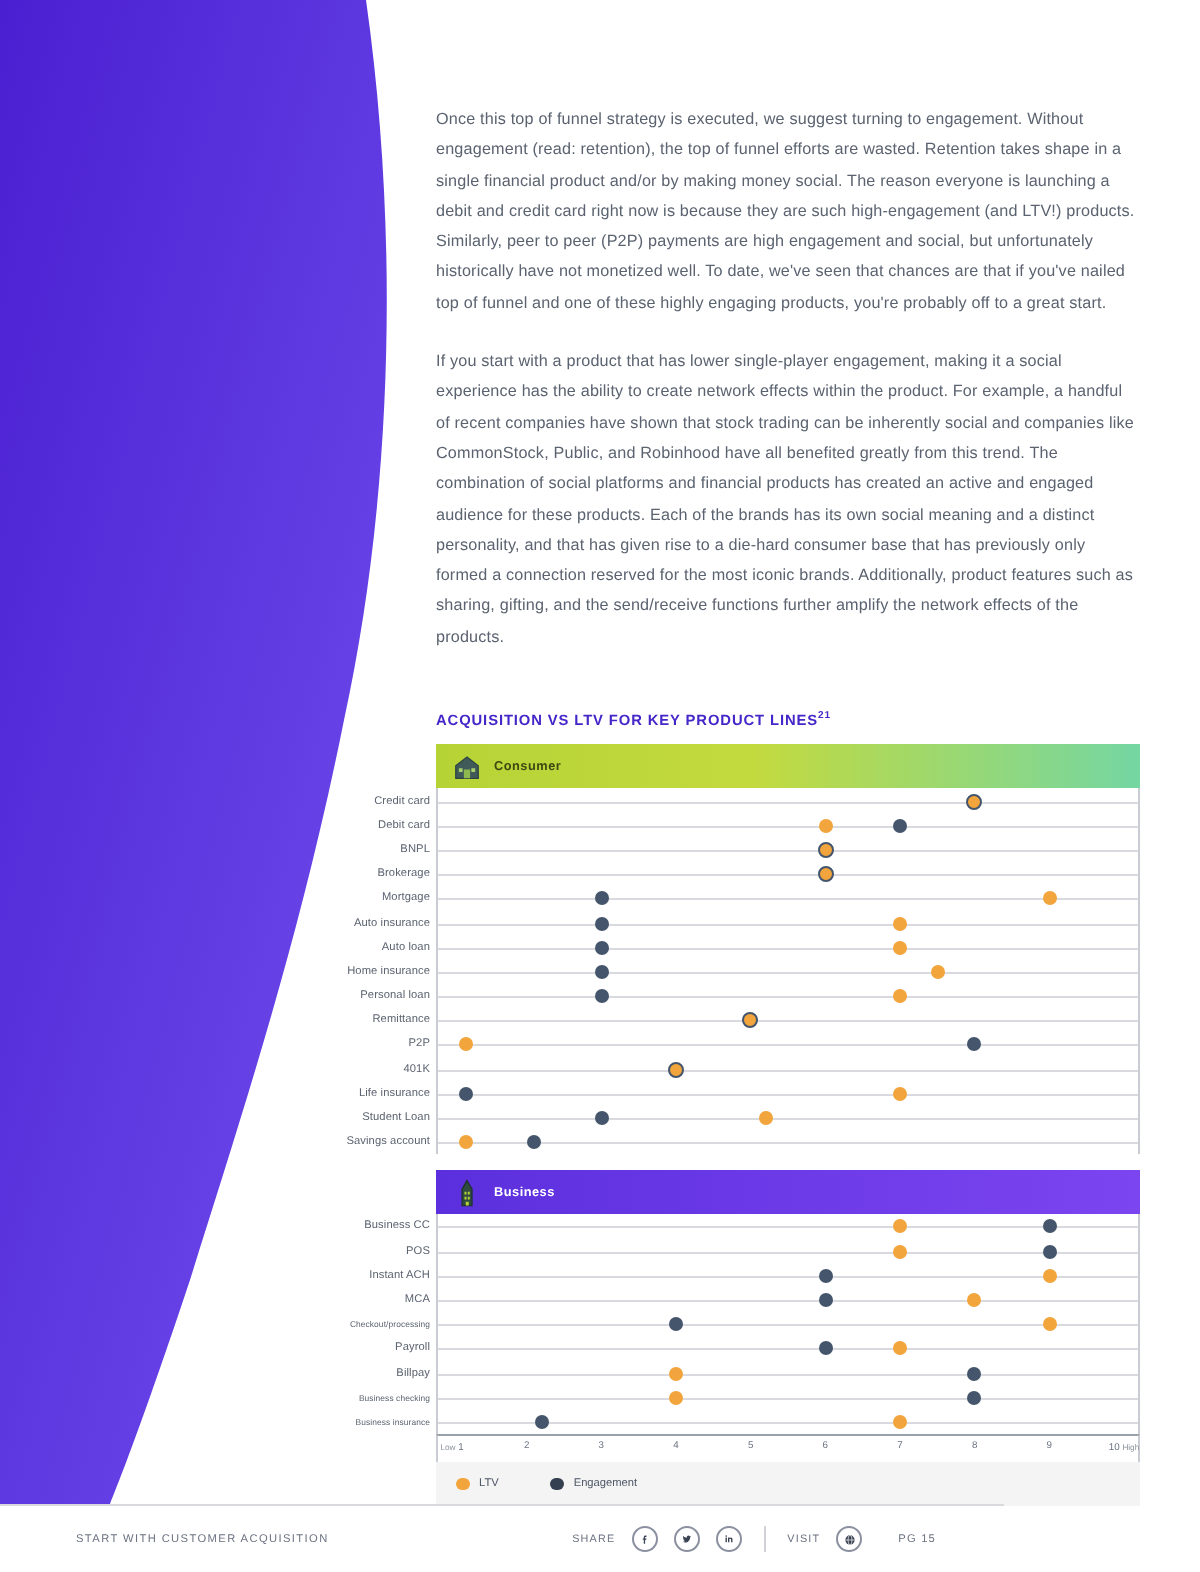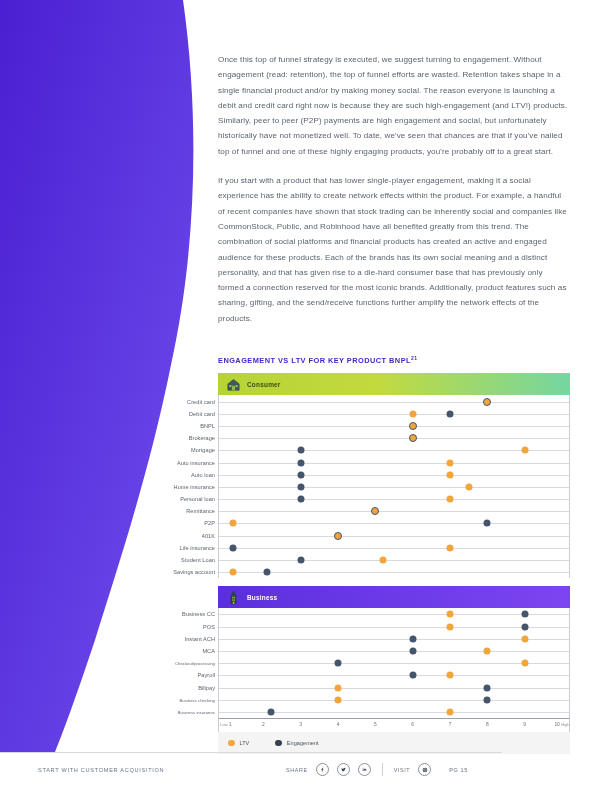--- a/index.html
+++ b/index.html
@@ -206,21 +206,21 @@
     <path d="M0,0 L183,0 C200,120 196,250 172,360 C150,470 120,560 95,640 C75,700 62,735 55,752 L0,752 Z" fill="url(#blobg)"></path>
   </svg>
 
   <div class="content">
     <p class="para">Once this top of funnel strategy is executed, we suggest turning to engagement. Without engagement (read: retention), the top of funnel efforts are wasted. Retention takes shape in a single financial product and/or by making money social. The reason everyone is launching a debit and credit card right now is because they are such high-engagement (and LTV!) products. Similarly, peer to peer (P2P) payments are high engagement and social, but unfortunately historically have not monetized well. To date, we've seen that chances are that if you've nailed top of funnel and one of these highly engaging products, you're probably off to a great start.</p>
     <p class="para">If you start with a product that has lower single-player engagement, making it a social experience has the ability to create network effects within the product. For example, a handful of recent companies have shown that stock trading can be inherently social and companies like CommonStock, Public, and Robinhood have all benefited greatly from this trend. The combination of social platforms and financial products has created an active and engaged audience for these products. Each of the brands has its own social meaning and a distinct personality, and that has given rise to a die-hard consumer base that has previously only formed a connection reserved for the most iconic brands. Additionally, product features such as sharing, gifting, and the send/receive functions further amplify the network effects of the products.</p>
   </div>
 
   <div class="chart-wrap">
     <div class="chart-title">
-      <span>ENGAGEMENT VS LTV FOR KEY PRODUCT BNPL</span><sup>21</sup>
+      <span>ACQUISITION VS LTV FOR KEY PRODUCT LINES</span><sup>21</sup>
     </div>
 
     <div class="panel">
 
       <div class="band consumer">
         <svg class="band-icon" viewBox="0 0 24 24">
           <path d="M3 11 L12 4 L21 11 L21 21 L3 21 Z" fill="#3f5a58" stroke="#2d4442" stroke-width="1"></path>
           <rect x="9.5" y="14" width="5" height="7" fill="#8fb84f"></rect>
           <rect x="5.5" y="13" width="3" height="3" fill="#a9cf6a"></rect>
           <rect x="15.5" y="13" width="3" height="3" fill="#a9cf6a"></rect>

